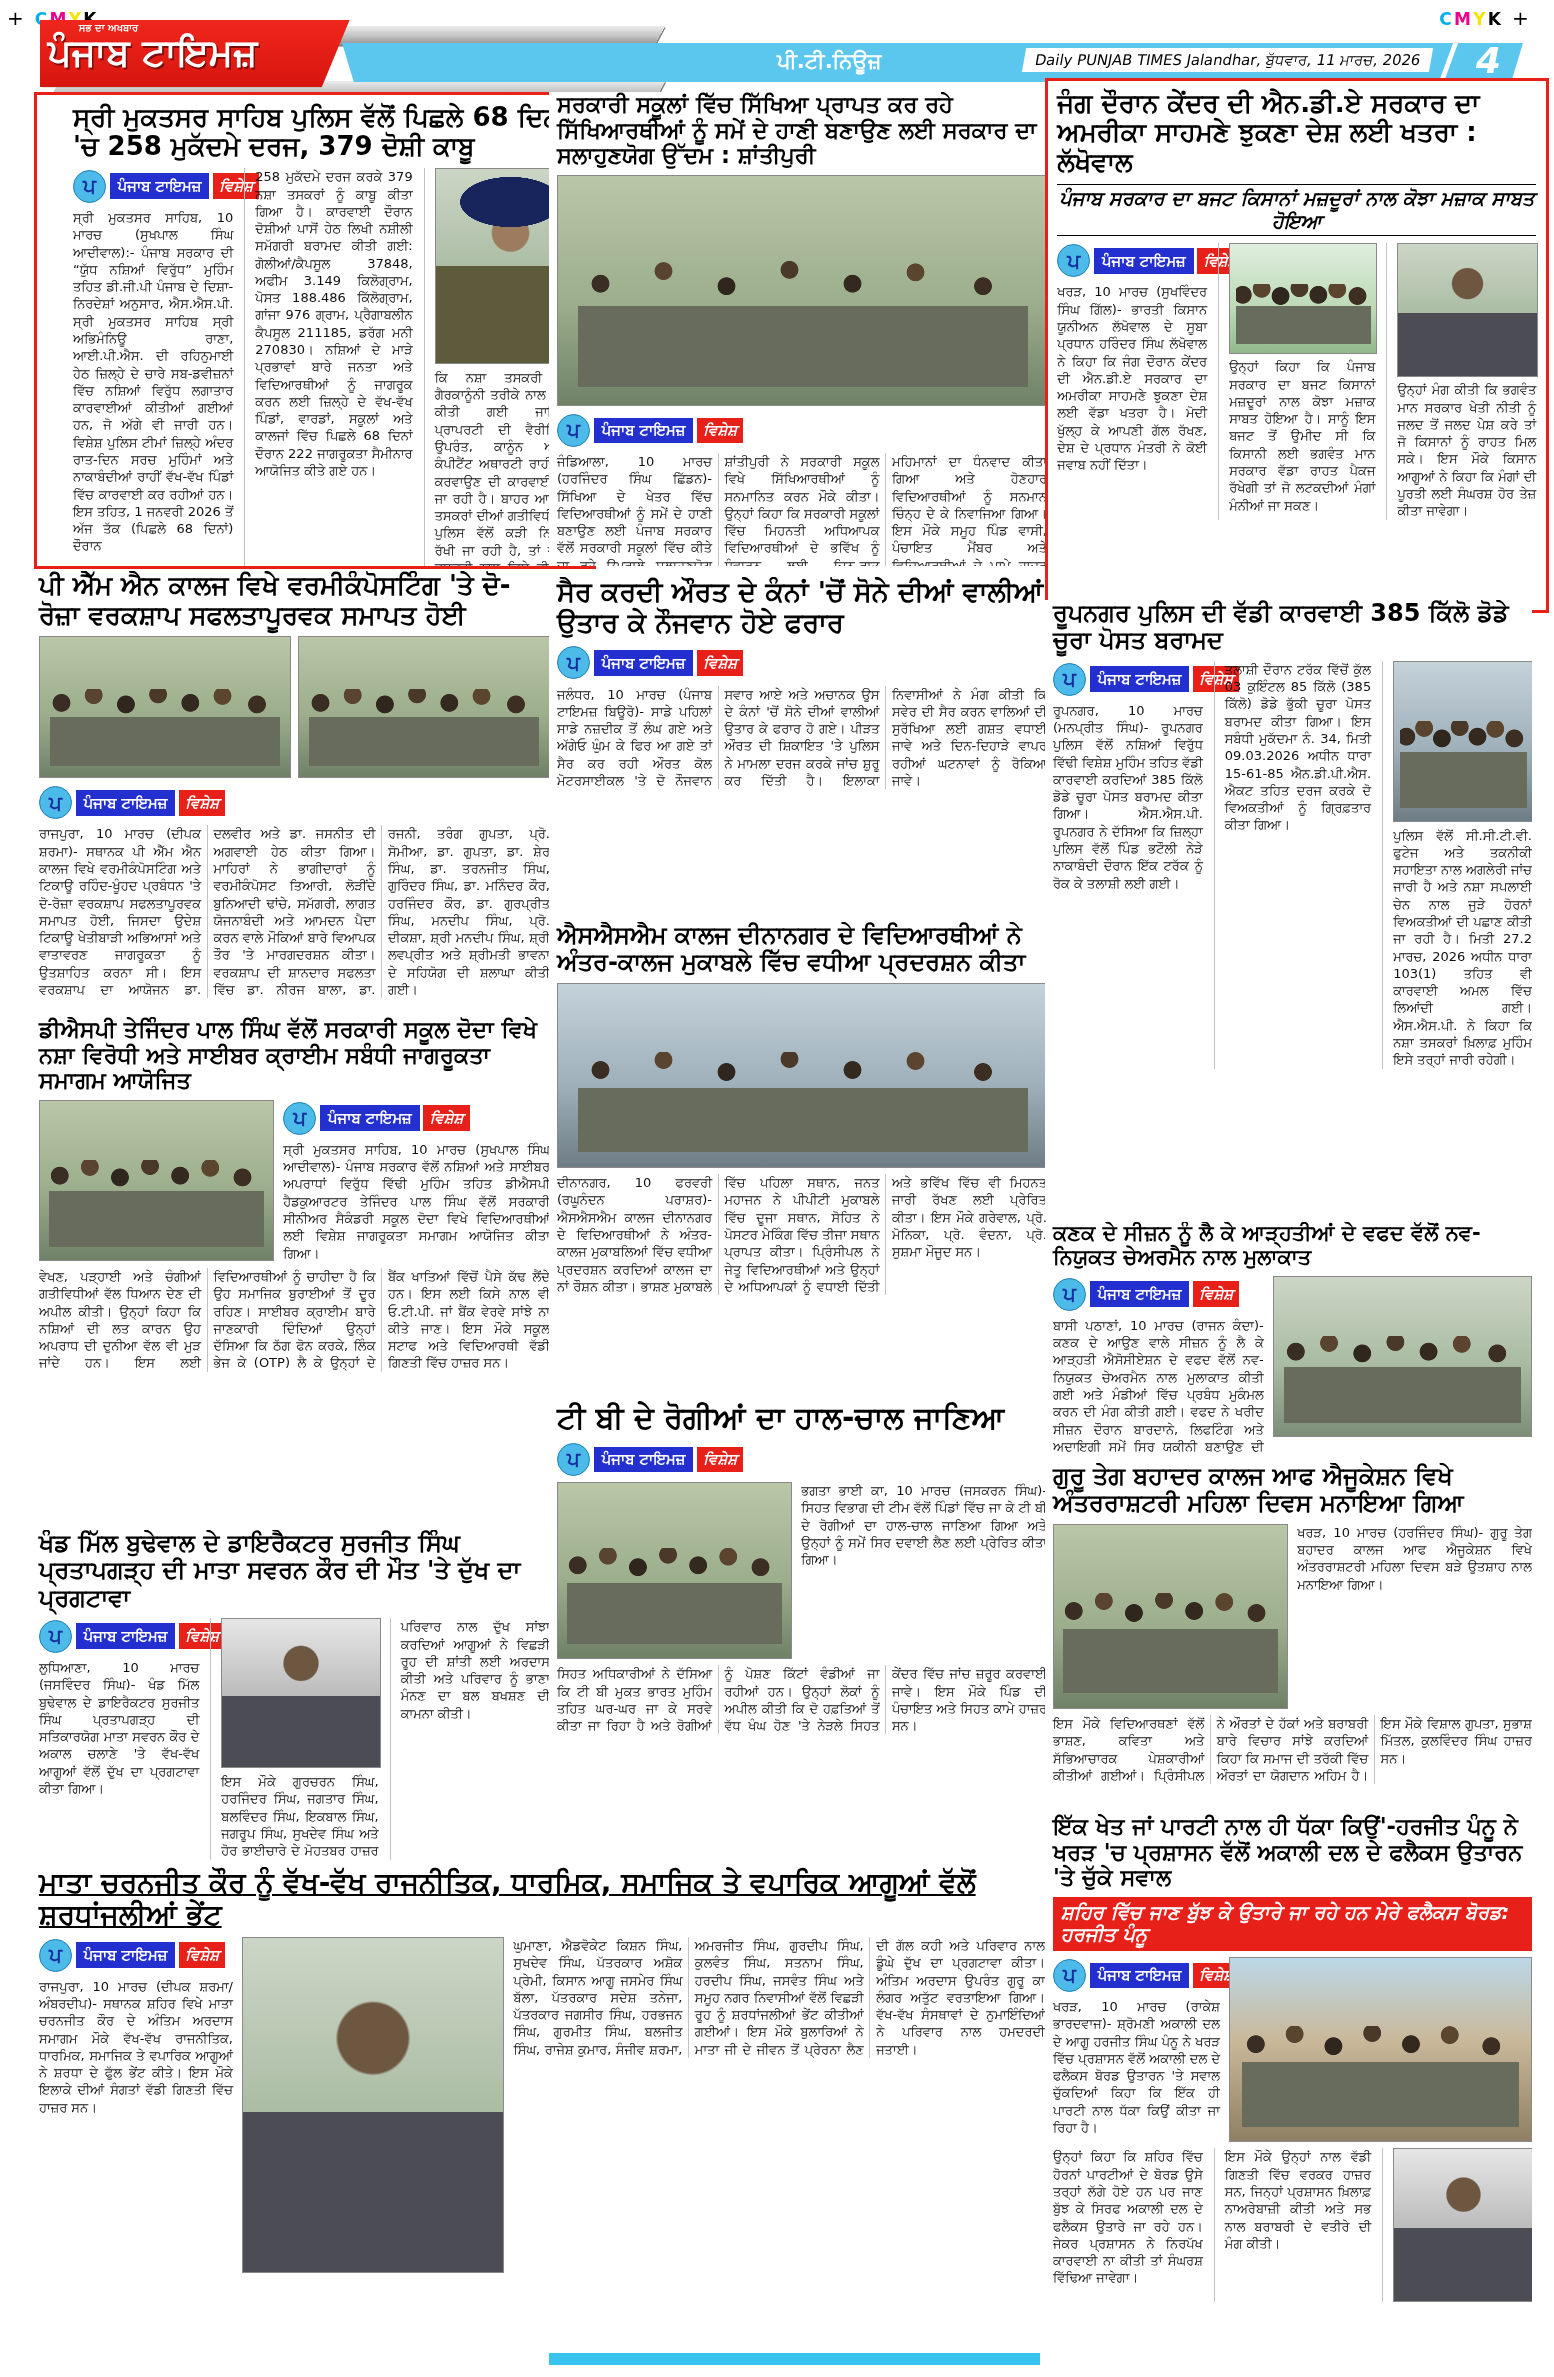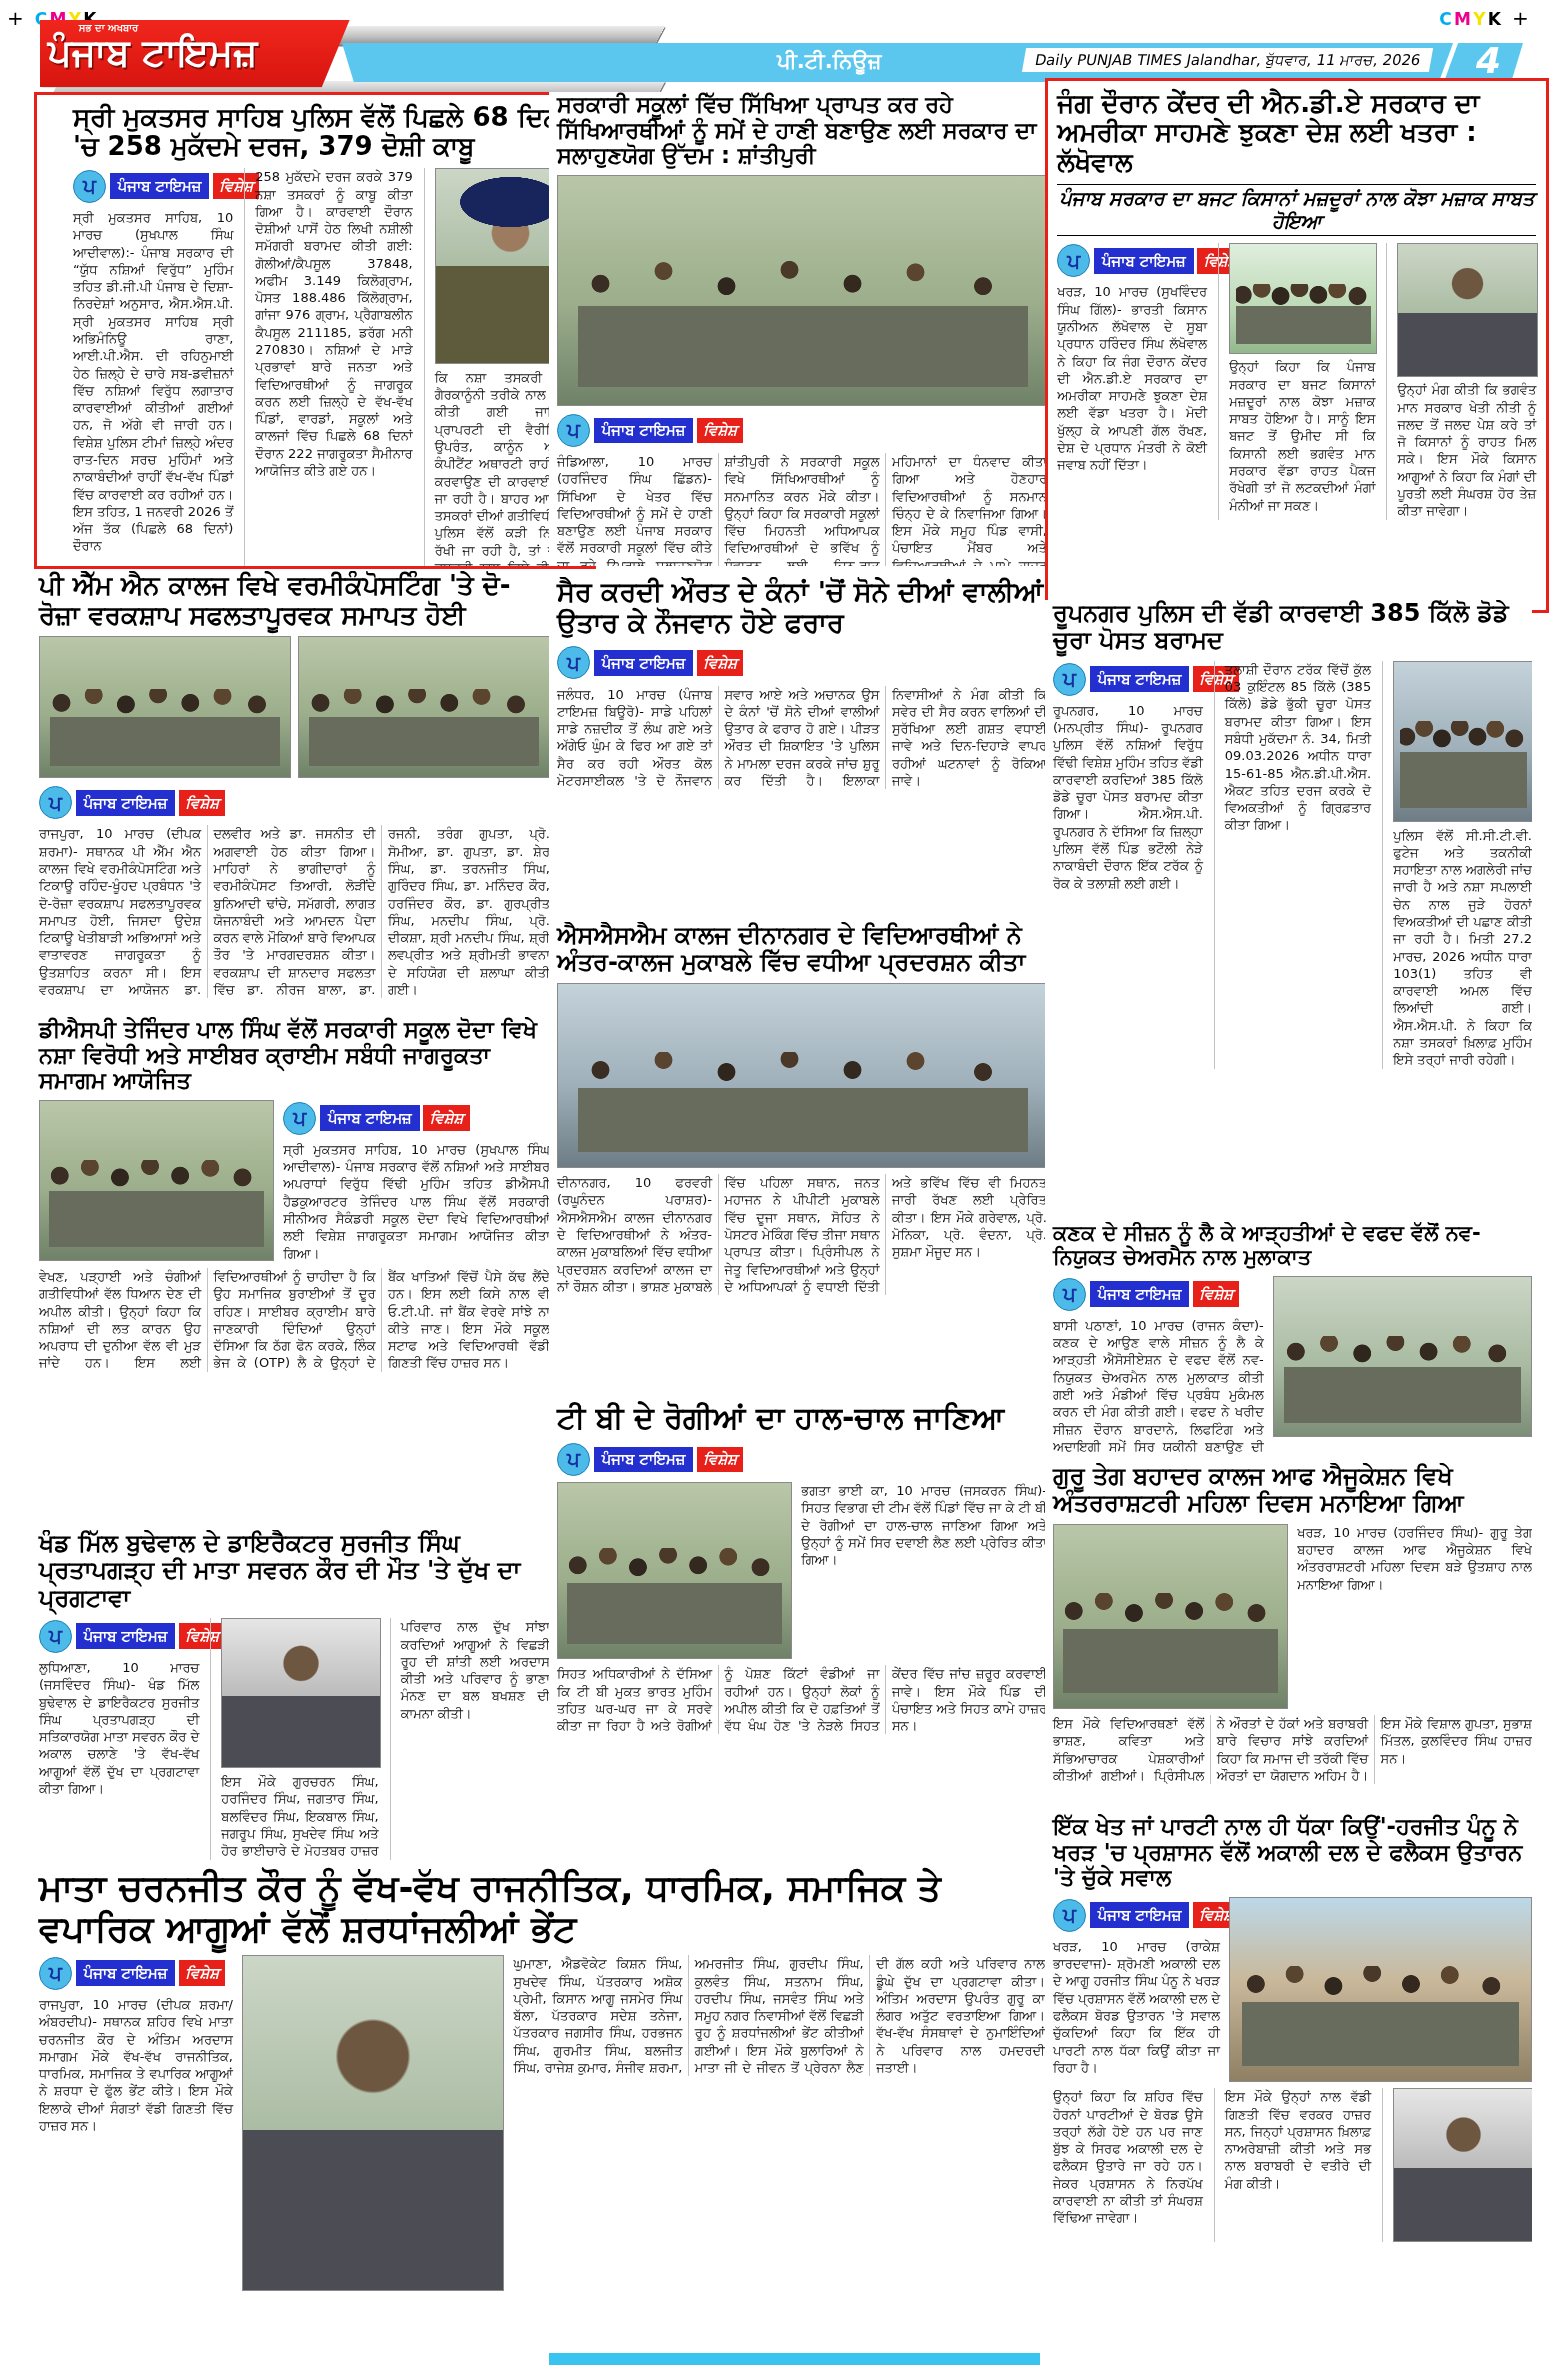--- a/index.html
+++ b/index.html
@@ -163,21 +163,21 @@
         <div class="ph ph-bw single" style="width:100%;height:148px;margin-bottom:4.7px;"></div>
         <div class="body">ਇਸ ਮੌਕੇ ਗੁਰਚਰਨ ਸਿੰਘ, ਹਰਜਿੰਦਰ ਸਿੰਘ, ਜਗਤਾਰ ਸਿੰਘ, ਬਲਵਿੰਦਰ ਸਿੰਘ, ਇਕਬਾਲ ਸਿੰਘ, ਜਗਰੂਪ ਸਿੰਘ, ਸੁਖਦੇਵ ਸਿੰਘ ਅਤੇ ਹੋਰ ਭਾਈਚਾਰੇ ਦੇ ਮੋਹਤਬਰ ਹਾਜ਼ਰ ਸਨ।</div>
       </div>
       <div>
         <div class="body">ਪਰਿਵਾਰ ਨਾਲ ਦੁੱਖ ਸਾਂਝਾ ਕਰਦਿਆਂ ਆਗੂਆਂ ਨੇ ਵਿਛੜੀ ਰੂਹ ਦੀ ਸ਼ਾਂਤੀ ਲਈ ਅਰਦਾਸ ਕੀਤੀ ਅਤੇ ਪਰਿਵਾਰ ਨੂੰ ਭਾਣਾ ਮੰਨਣ ਦਾ ਬਲ ਬਖਸ਼ਣ ਦੀ ਕਾਮਨਾ ਕੀਤੀ।</div>
       </div>
     </div>
   </div>
 
   <div class="art" style="left:31px;top:1867px;width:1006px;height:474px;">
-    <h2 class="hl" style="font-size:36px;">ਮਾਤਾ ਚਰਨਜੀਤ ਕੌਰ ਨੂੰ ਵੱਖ-ਵੱਖ ਰਾਜਨੀਤਿਕ, ਧਾਰਮਿਕ, ਸਮਾਜਿਕ ਤੇ ਵਪਾਰਿਕ ਆਗੂਆਂ ਵੱਲੋਂ ਸ਼ਰਧਾਂਜਲੀਆਂ ਭੇਂਟ</h2>
+    <h2 class="hl" style="font-size:28px;text-decoration:underline;">ਮਾਤਾ ਚਰਨਜੀਤ ਕੌਰ ਨੂੰ ਵੱਖ-ਵੱਖ ਰਾਜਨੀਤਿਕ, ਧਾਰਮਿਕ, ਸਮਾਜਿਕ ਤੇ ਵਪਾਰਿਕ ਆਗੂਆਂ ਵੱਲੋਂ ਸ਼ਰਧਾਂਜਲੀਆਂ ਭੇਂਟ</h2>
     <div class="rowflex">
       <div style="width:194px;flex:none;">
         <span class="ptbadge">
           <span class="circ">ਪ</span>
           <span class="brand">ਪੰਜਾਬ ਟਾਇਮਜ਼</span>
           <span class="tagr">ਵਿਸ਼ੇਸ਼</span>
         </span>
         <div class="body">ਰਾਜਪੁਰਾ, 10 ਮਾਰਚ (ਦੀਪਕ ਸ਼ਰਮਾ/ਅੰਬਰਦੀਪ)- ਸਥਾਨਕ ਸ਼ਹਿਰ ਵਿਖੇ ਮਾਤਾ ਚਰਨਜੀਤ ਕੌਰ ਦੇ ਅੰਤਿਮ ਅਰਦਾਸ ਸਮਾਗਮ ਮੌਕੇ ਵੱਖ-ਵੱਖ ਰਾਜਨੀਤਿਕ, ਧਾਰਮਿਕ, ਸਮਾਜਿਕ ਤੇ ਵਪਾਰਿਕ ਆਗੂਆਂ ਨੇ ਸ਼ਰਧਾ ਦੇ ਫੁੱਲ ਭੇਂਟ ਕੀਤੇ। ਇਸ ਮੌਕੇ ਇਲਾਕੇ ਦੀਆਂ ਸੰਗਤਾਂ ਵੱਡੀ ਗਿਣਤੀ ਵਿੱਚ ਹਾਜ਼ਰ ਸਨ।</div>
       </div>
       <div class="ph ph-wood single" style="width:260px;height:334px;"></div>
@@ -291,20 +291,21 @@
     <h2 class="hl" style="font-size:24px;">ਗੁਰੂ ਤੇਗ ਬਹਾਦਰ ਕਾਲਜ ਆਫ ਐਜੂਕੇਸ਼ਨ ਵਿਖੇ ਅੰਤਰਰਾਸ਼ਟਰੀ ਮਹਿਲਾ ਦਿਵਸ ਮਨਾਇਆ ਗਿਆ</h2>
     <div class="rowflex" style="margin-bottom:6.2px;">
       <div class="ph ph-indoor" style="width:233px;height:183px;"></div>
       <div class="body" style="min-width:0;">ਖਰੜ, 10 ਮਾਰਚ (ਹਰਜਿੰਦਰ ਸਿੰਘ)- ਗੁਰੂ ਤੇਗ ਬਹਾਦਰ ਕਾਲਜ ਆਫ ਐਜੂਕੇਸ਼ਨ ਵਿਖੇ ਅੰਤਰਰਾਸ਼ਟਰੀ ਮਹਿਲਾ ਦਿਵਸ ਬੜੇ ਉਤਸ਼ਾਹ ਨਾਲ ਮਨਾਇਆ ਗਿਆ।</div>
     </div>
     <div class="body cols3">ਇਸ ਮੌਕੇ ਵਿਦਿਆਰਥਣਾਂ ਵੱਲੋਂ ਭਾਸ਼ਣ, ਕਵਿਤਾ ਅਤੇ ਸੱਭਿਆਚਾਰਕ ਪੇਸ਼ਕਾਰੀਆਂ ਕੀਤੀਆਂ ਗਈਆਂ। ਪ੍ਰਿੰਸੀਪਲ ਨੇ ਔਰਤਾਂ ਦੇ ਹੱਕਾਂ ਅਤੇ ਬਰਾਬਰੀ ਬਾਰੇ ਵਿਚਾਰ ਸਾਂਝੇ ਕਰਦਿਆਂ ਕਿਹਾ ਕਿ ਸਮਾਜ ਦੀ ਤਰੱਕੀ ਵਿੱਚ ਔਰਤਾਂ ਦਾ ਯੋਗਦਾਨ ਅਹਿਮ ਹੈ। ਇਸ ਮੌਕੇ ਵਿਸ਼ਾਲ ਗੁਪਤਾ, ਸੁਭਾਸ਼ ਮਿੱਤਲ, ਕੁਲਵਿੰਦਰ ਸਿੰਘ ਹਾਜ਼ਰ ਸਨ।</div>
   </div>
 
   <div class="art" style="left:1045px;top:1814px;width:479px;height:544px;">
     <h2 class="hl" style="font-size:22.5px;">ਇੱਕ ਖੇਤ ਜਾਂ ਪਾਰਟੀ ਨਾਲ ਹੀ ਧੱਕਾ ਕਿਉਂ'-ਹਰਜੀਤ ਪੰਨੂ ਨੇ ਖਰੜ 'ਚ ਪ੍ਰਸ਼ਾਸਨ ਵੱਲੋਂ ਅਕਾਲੀ ਦਲ ਦੇ ਫਲੈਕਸ ਉਤਾਰਨ 'ਤੇ ਚੁੱਕੇ ਸਵਾਲ</h2>
+    <div class="banner">ਸ਼ਹਿਰ ਵਿੱਚ ਜਾਣ ਬੁੱਝ ਕੇ ਉਤਾਰੇ ਜਾ ਰਹੇ ਹਨ ਮੇਰੇ ਫਲੈਕਸ ਬੋਰਡ: ਹਰਜੀਤ ਪੰਨੂ</div>
     <div class="rowflex" style="margin-bottom:6.2px;">
       <div style="width:167px;flex:none;min-width:0;">
         <span class="ptbadge">
           <span class="circ">ਪ</span>
           <span class="brand">ਪੰਜਾਬ ਟਾਇਮਜ਼</span>
           <span class="tagr">ਵਿਸ਼ੇਸ਼</span>
         </span>
         <div class="body">ਖਰੜ, 10 ਮਾਰਚ (ਰਾਕੇਸ਼ ਭਾਰਦਵਾਜ)- ਸ਼੍ਰੋਮਣੀ ਅਕਾਲੀ ਦਲ ਦੇ ਆਗੂ ਹਰਜੀਤ ਸਿੰਘ ਪੰਨੂ ਨੇ ਖਰੜ ਵਿੱਚ ਪ੍ਰਸ਼ਾਸਨ ਵੱਲੋਂ ਅਕਾਲੀ ਦਲ ਦੇ ਫਲੈਕਸ ਬੋਰਡ ਉਤਾਰਨ 'ਤੇ ਸਵਾਲ ਚੁੱਕਦਿਆਂ ਕਿਹਾ ਕਿ ਇੱਕ ਹੀ ਪਾਰਟੀ ਨਾਲ ਧੱਕਾ ਕਿਉਂ ਕੀਤਾ ਜਾ ਰਿਹਾ ਹੈ।</div>
       </div>
       <div class="ph ph-street" style="flex:1;height:183px;"></div>

